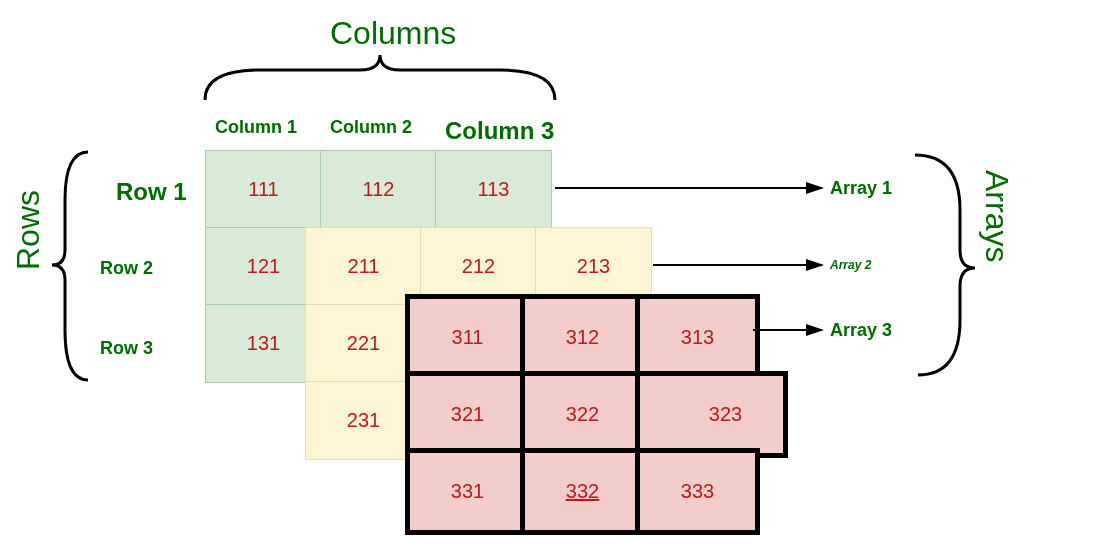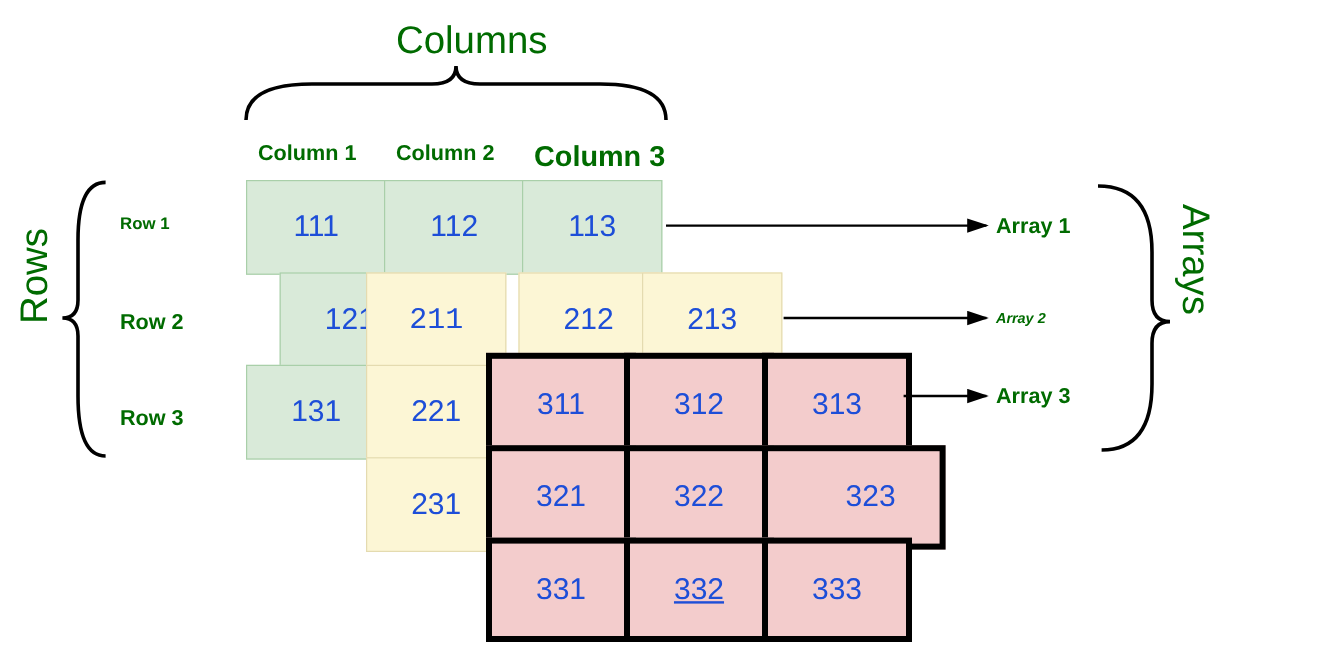--- a/index.html
+++ b/index.html
@@ -8,57 +8,57 @@
     font-family:Arial,Helvetica,sans-serif;
     background:#fff;
     position:relative;
     color:#006b00;
   }
   svg{position:absolute;left:0;top:0;}
   .lbl{position:absolute;font-weight:bold;white-space:nowrap;}
   .cell{
     position:absolute;
     display:flex;align-items:center;justify-content:center;
-    font-size:25px;font-weight:normal;color:#1d4ed8;
+    font-size:20px;font-weight:normal;color:#b91c1c;
   }
   .g{background:#d9ead9;border:1px solid #a9cfa9;}
   .y{background:#fcf6d5;border:1px solid #e4dbb0;}
   .r{background:#f3cccc;border:5px solid #000000;}
   .title{font-size:32px;font-weight:normal;}
   .rot{transform:rotate(-90deg);}
 </style>
 </head>
 <body>
 
 <div class="lbl title" style="left:330px;top:15px;">Columns</div>
 
 <div class="lbl title rot" style="left:10px;top:270px;transform-origin:left top;">Rows</div>
 
 <div class="lbl title" style="left:1015px;top:170px;transform:rotate(90deg);transform-origin:left top;">Arrays</div>
 
 <div class="lbl" style="left:215px;top:117px;font-size:18px;">Column 1</div>
 <div class="lbl" style="left:330px;top:117px;font-size:18px;">Column 2</div>
 <div class="lbl" style="left:445px;top:117px;font-size:24px;">Column 3</div>
 
-<div class="lbl" style="left:100px;top:178px;font-size:14px;">Row 1</div>
+<div class="lbl" style="left:116px;top:178px;font-size:24px;">Row 1</div>
 <div class="lbl" style="left:100px;top:258px;font-size:18px;">Row 2</div>
 <div class="lbl" style="left:100px;top:338px;font-size:18px;">Row 3</div>
 
 <div class="lbl" style="left:830px;top:178px;font-size:18px;">Array 1</div>
 <div class="lbl" style="left:830px;top:258px;font-size:12px;font-style:italic;">Array 2</div>
 <div class="lbl" style="left:830px;top:320px;font-size:18px;">Array 3</div>
 
 <div class="cell g" style="left:205px;top:150px;width:115px;height:77px;">111</div>
 <div class="cell g" style="left:320px;top:150px;width:115px;height:77px;">112</div>
 <div class="cell g" style="left:435px;top:150px;width:115px;height:77px;">113</div>
-<div class="cell g" style="left:205px;top:227px;width:115px;height:77px;margin-left:28px;">121</div>
+<div class="cell g" style="left:205px;top:227px;width:115px;height:77px;">121</div>
 <div class="cell g" style="left:205px;top:304px;width:115px;height:77px;">131</div>
 
-<div class="cell y" style="left:305px;top:227px;width:115px;height:77px;font-family:Liberation Mono, monospace;">211</div>
-<div class="cell y" style="left:432px;top:227px;width:115px;height:77px;">212</div>
+<div class="cell y" style="left:305px;top:227px;width:115px;height:77px;">211</div>
+<div class="cell y" style="left:420px;top:227px;width:115px;height:77px;">212</div>
 <div class="cell y" style="left:535px;top:227px;width:115px;height:77px;">213</div>
 <div class="cell y" style="left:305px;top:304px;width:115px;height:77px;">221</div>
 <div class="cell y" style="left:305px;top:381px;width:115px;height:77px;">231</div>
 
 <div class="cell r" style="left:405px;top:294px;width:115px;height:77px;">311</div>
 <div class="cell r" style="left:520px;top:294px;width:115px;height:77px;">312</div>
 <div class="cell r" style="left:635px;top:294px;width:115px;height:77px;">313</div>
 <div class="cell r" style="left:405px;top:371px;width:115px;height:77px;">321</div>
 <div class="cell r" style="left:520px;top:371px;width:115px;height:77px;">322</div>
 <div class="cell r" style="left:635px;top:371px;width:115px;height:77px;padding-left:28px;">323</div>

